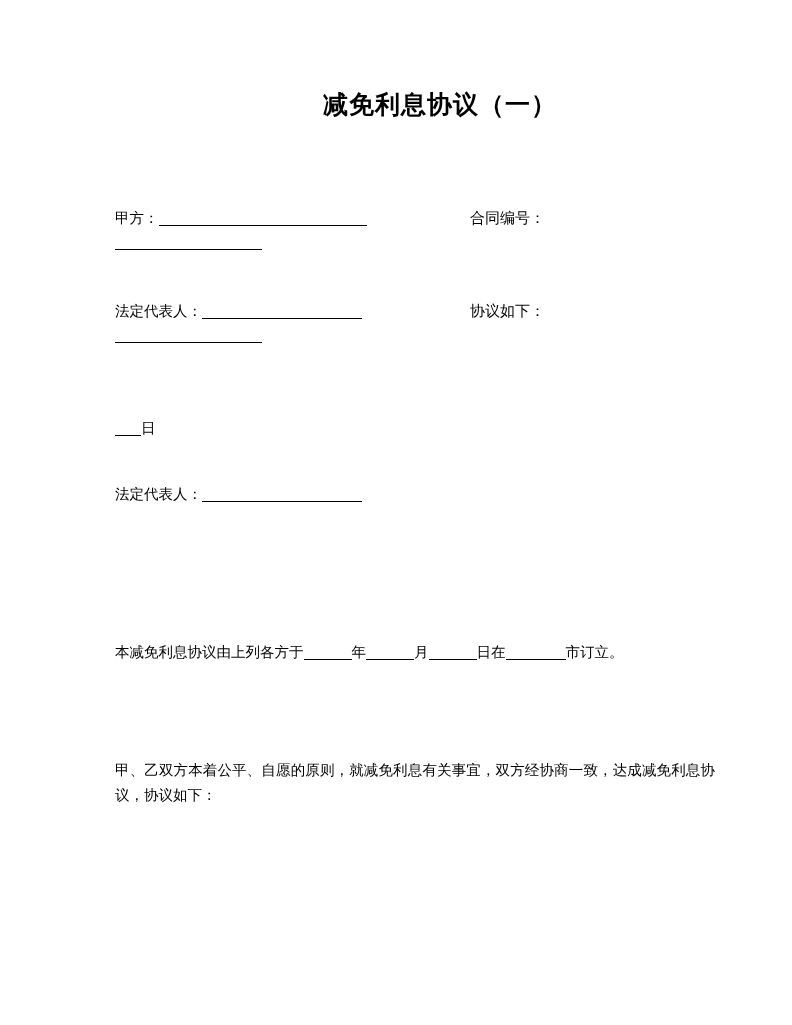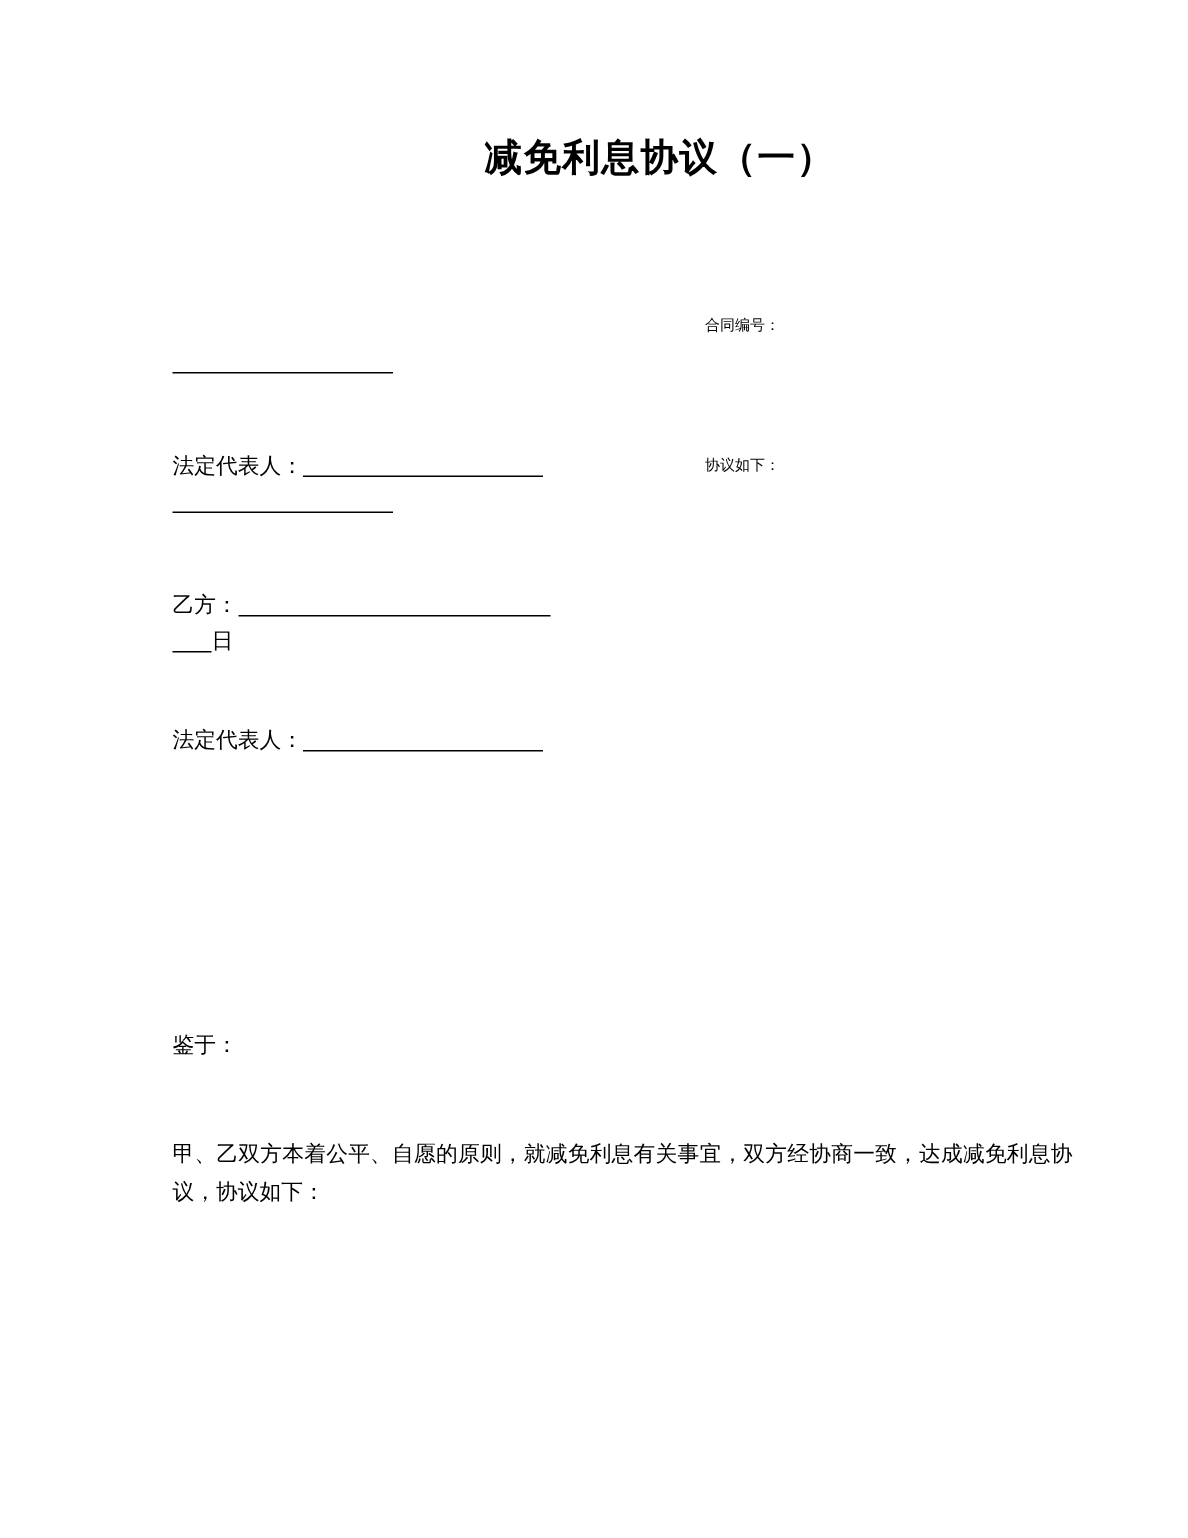--- a/index.html
+++ b/index.html
@@ -59,21 +59,21 @@
     font-size: 14.5px;
     line-height: 24px;
     white-space: nowrap;
   }
 
   .form-row .right-col {
     position: absolute;
     left: 355px;
     top: 0;
     width: 255px;
-    font-size: 10px;
+    font-size: 15px;
     line-height: 24px;
     white-space: nowrap;
   }
 
   
   .cont-line {
     position: absolute;
     left: 0;
     font-size: 14.5px;
     line-height: 24px;
@@ -115,20 +115,23 @@
 </head>
 <body>
 
 <div class="page">
 
   <div class="doc-title">减免利息协议（一）</div>
 
   <div class="form-block">
 
     <div class="form-row" style="height:48px;">
+      <div class="left-col">
+        <span>甲方：</span><span class="rule rule-field"></span>
+      </div>
       <div class="right-col">
         <span>合同编号：</span>
       </div>
       <div class="cont-line" style="top:24px;">
         <span class="rule rule-cont"></span>
       </div>
     </div>
 
     <div class="spacer-lg"></div>
 
@@ -140,44 +143,41 @@
         <span>协议如下：</span>
       </div>
       <div class="cont-line" style="top:24px;">
         <span class="rule rule-cont"></span>
       </div>
     </div>
 
     <div class="spacer-lg"></div>
 
     <div class="form-row" style="height:48px;">
-      <div class="left-col">
-        <span>乙方：</span><span class="rule rule-field"></span>
-      </div>
       <div class="cont-line" style="top:24px;">
         <span class="rule" style="width:26px;"></span><span>日</span>
       </div>
     </div>
 
     <div class="spacer-md"></div>
 
     <div class="form-row" style="height:26px;">
       <div class="left-col">
         <span>法定代表人：</span><span class="rule rule-field-short"></span>
       </div>
     </div>
 
   </div>
 
   <div class="body-block">
 
+    <p class="para"><span>本减免利息协议由上列各方于</span><span class="rule rule-md"></span><span>年</span><span class="rule rule-md"></span><span>月</span><span class="rule rule-md"></span><span>日在</span><span class="rule rule-lg"></span><span>市订立。</span></p>
 
     <div style="height:45px;"></div>
 
-    <p class="para">鉴于：</p>
 
     <div style="height:48px;"></div>
 
     <p class="para">甲、乙双方本着公平、自愿的原则，就减免利息有关事宜，双方经协商一致，达成减免利息协议，协议如下：</p>
 
   </div>
 
 </div>
 
 </body></html>

